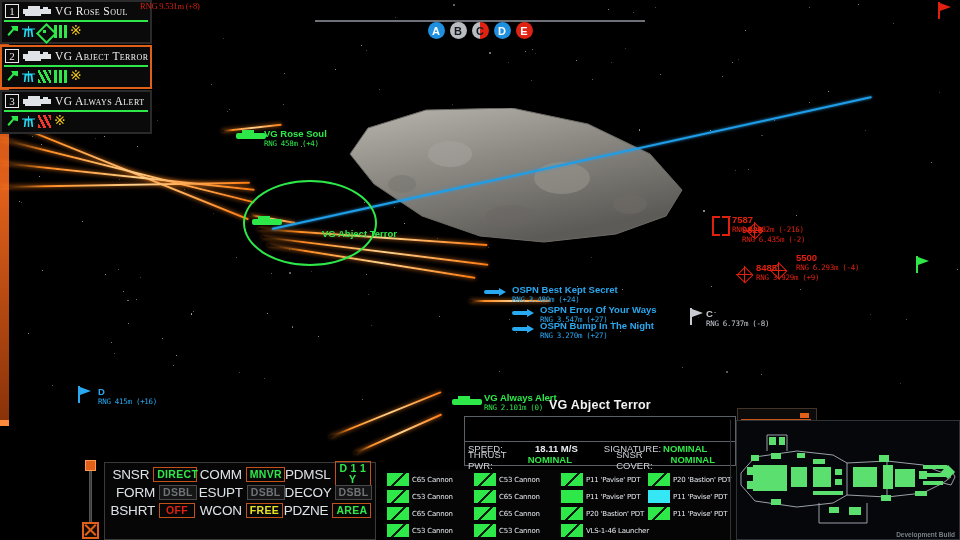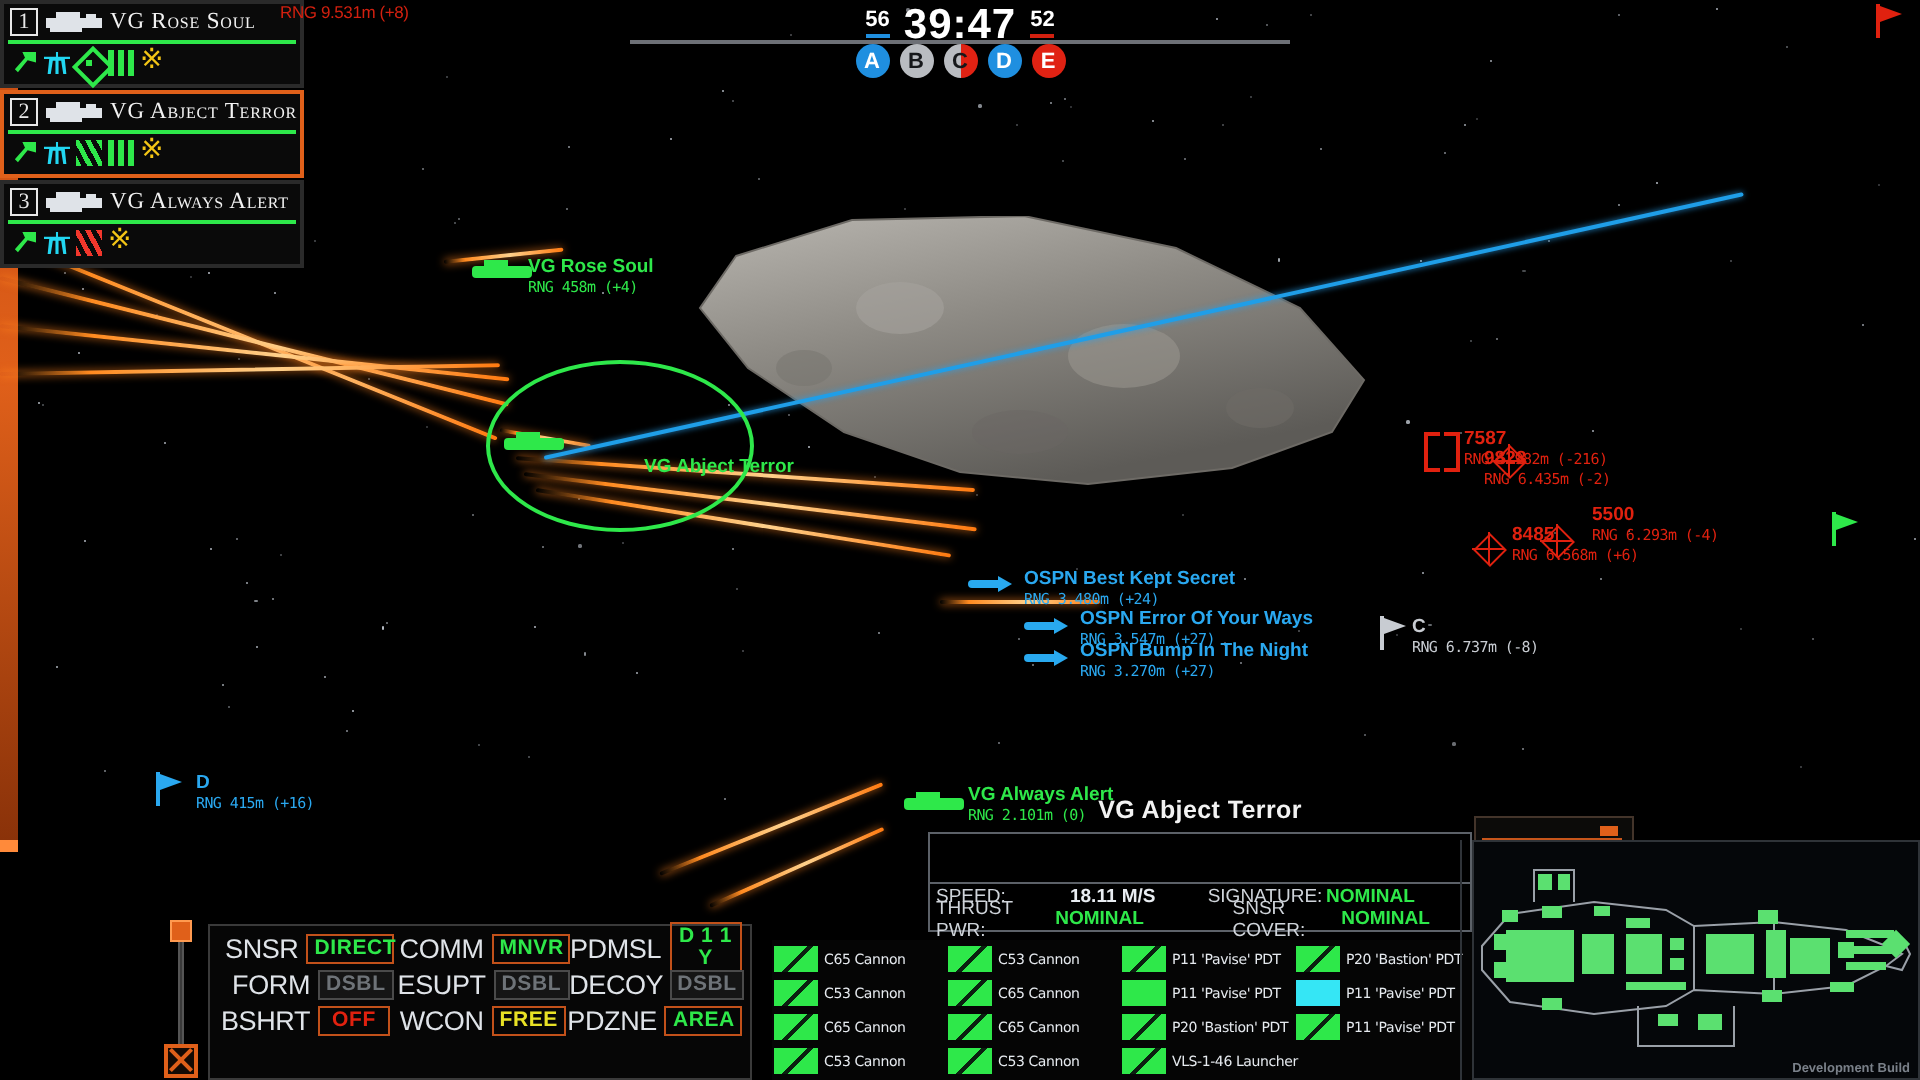--- a/index.html
+++ b/index.html
@@ -43,21 +43,21 @@
         border:2px solid #2ee84a; transform:rotate(45deg); }
   .ico.diamond::after { content:""; position:absolute; left:5px; top:5px; width:3px; height:3px; background:#2ee84a; }
   .ico.slash { background:repeating-linear-gradient(62deg,#2ee84a 0 2.5px,transparent 2.5px 5px); }
   .ico.slash.red { background:repeating-linear-gradient(62deg,#f2372c 0 2.5px,transparent 2.5px 5px); }
   .ico.bars { background:repeating-linear-gradient(90deg,#2ee84a 0 3px,transparent 3px 5px); }
   .ico.burst { width:15px; }
   .ico.burst::before { content:"\203B"; position:absolute; left:0; top:-3px; font-size:14px; color:#f3c515;
         line-height:16px; font-family:"DejaVu Sans",sans-serif; }
 
   .sidebar-rng { position:absolute; left:140px; top:1px; font-size:8.5px; color:#d2200f;
-        font-family:Liberation Sans, sans-serif; letter-spacing:-.2px; }
+        font-family:Liberation Serif, serif; letter-spacing:-.2px; }
 
   
   #timer-wrap { position:absolute; left:0; right:0; top:2px; display:flex; justify-content:center;
         align-items:flex-start; gap:7px; pointer-events:none; }
   .score { font-size:11px; font-weight:bold; font-family:"Liberation Sans",sans-serif; padding-top:2px; }
   .score .bar { height:2px; margin-top:1px; }
   .score.blue .bar { background:#1f8fe0; }
   .score.red .bar { background:#d2200f; }
   #clock { font-size:21px; font-weight:bold; letter-spacing:.5px; line-height:21px; font-family:"Liberation Sans",sans-serif; }
   #caps { position:absolute; left:0; right:0; top:22px; display:flex; justify-content:center; gap:5px; }
@@ -438,21 +438,21 @@
       <div class="contact" style="left: 796px; top: 252px;">
         <div class="c-name redc">5500</div>
         <div class="c-rng redc">RNG 6.293m (-4)</div>
       </div>
       <div class="diamark" style="left: 736px; top: 266px;">
         <i class="h"></i>
         <i class="v"></i>
       </div>
       <div class="contact" style="left: 756px; top: 262px;">
         <div class="c-name redc">8485</div>
-        <div class="c-rng redc">RNG 6.568m (+6)</div>
+        <div class="c-rng redc">RNG 3.929m (+9)</div>
       </div>
       <div class="flagmark" style="left: 690px; top: 308px; color: rgb(200, 204, 210);">
         <i></i>
         <b></b>
       </div>
       <div class="contact" style="left: 706px; top: 308px;">
         <div class="c-name whitec">C</div>
         <div class="c-rng whitec">RNG 6.737m (-8)</div>
       </div>
       <div class="flagmark" style="left: 78px; top: 386px; color: rgb(42, 168, 240);">
@@ -529,31 +529,20 @@
         <div class="fleet-icons">
           <div class="ico arrow"></div>
           <div class="ico radar"></div>
           <div class="ico slash red"></div>
           <div class="ico burst"></div>
         </div>
       </div>
     </div>
   <div class="sidebar-rng">RNG 9.531m (+8)</div>
 
-  <div id="timer-wrap">
-    <div class="score blue">
-      <div>56</div>
-      <div class="bar"></div>
-    </div>
-    <div id="clock">39:47</div>
-    <div class="score red">
-      <div>52</div>
-      <div class="bar"></div>
-    </div>
-  </div>
   <div id="caps">
       <div class="cap blue">A</div>
       <div class="cap grey">B</div>
       <div class="cap half">C</div>
       <div class="cap blue">D</div>
       <div class="cap red">E</div>
     </div>
 
   <div id="throttle">
     <div class="track"></div>

